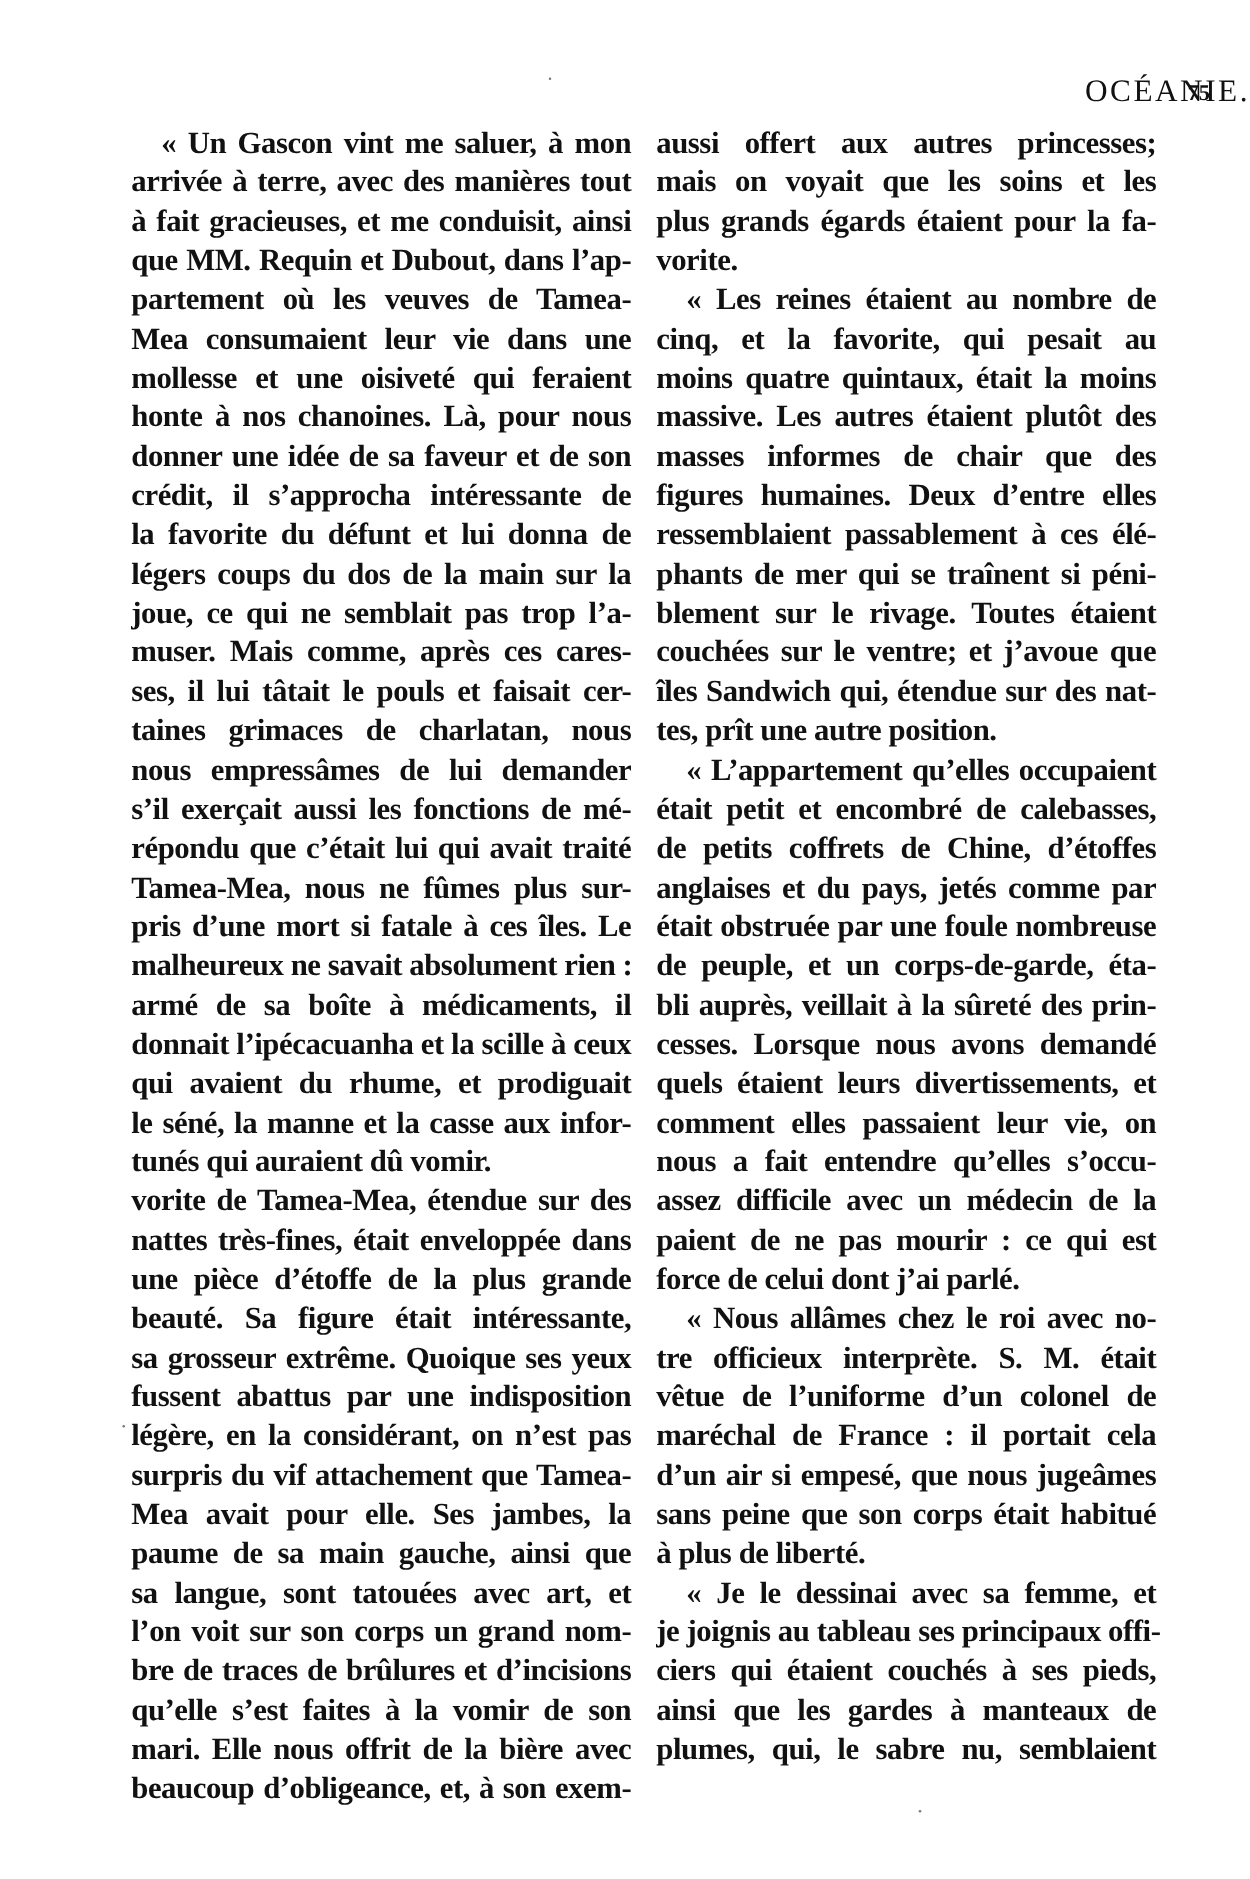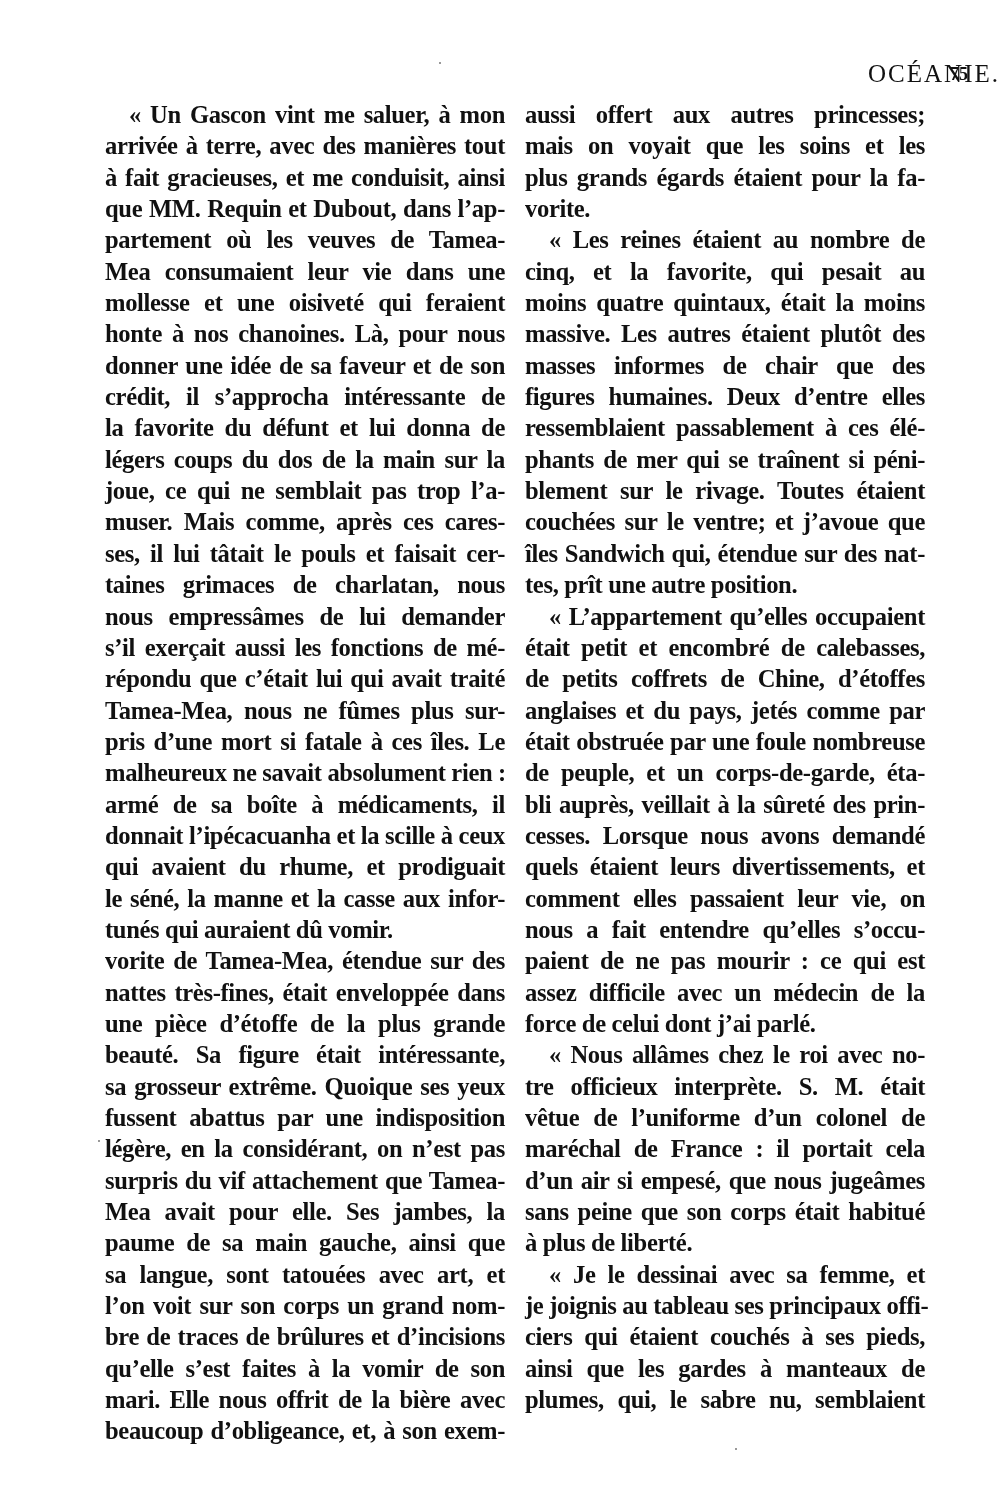--- a/index.html
+++ b/index.html
@@ -111,22 +111,22 @@
       <span class="line">était petit et encombré de calebasses,</span>
       <span class="line">de petits coffrets de Chine, d’étoffes</span>
       <span class="line">anglaises et du pays, jetés comme par</span>
       <span class="line">était obstruée par une foule nombreuse</span>
       <span class="line">de peuple, et un corps-de-garde, éta-</span>
       <span class="line">bli auprès, veillait à la sûreté des prin-</span>
       <span class="line">cesses. Lorsque nous avons demandé</span>
       <span class="line">quels étaient leurs divertissements, et</span>
       <span class="line">comment elles passaient leur vie, on</span>
       <span class="line">nous a fait entendre qu’elles s’occu-</span>
+      <span class="line">assez difficile avec un médecin de la</span>
       <span class="line">paient de ne pas mourir : ce qui est</span>
-      <span class="line">assez difficile avec un médecin de la</span>
       <span class="line last">force de celui dont j’ai parlé.</span>
       <span class="line indent">« Nous allâmes chez le roi avec no-</span>
       <span class="line">tre officieux interprète. S. M. était</span>
       <span class="line">vêtue de l’uniforme d’un colonel de</span>
       <span class="line">maréchal de France : il portait cela</span>
       <span class="line">d’un air si empesé, que nous jugeâmes</span>
       <span class="line">sans peine que son corps était habitué</span>
       <span class="line last">à plus de liberté.</span>
       <span class="line indent">« Je le dessinai avec sa femme, et</span>
       <span class="line">je joignis au tableau ses principaux offi-</span>

